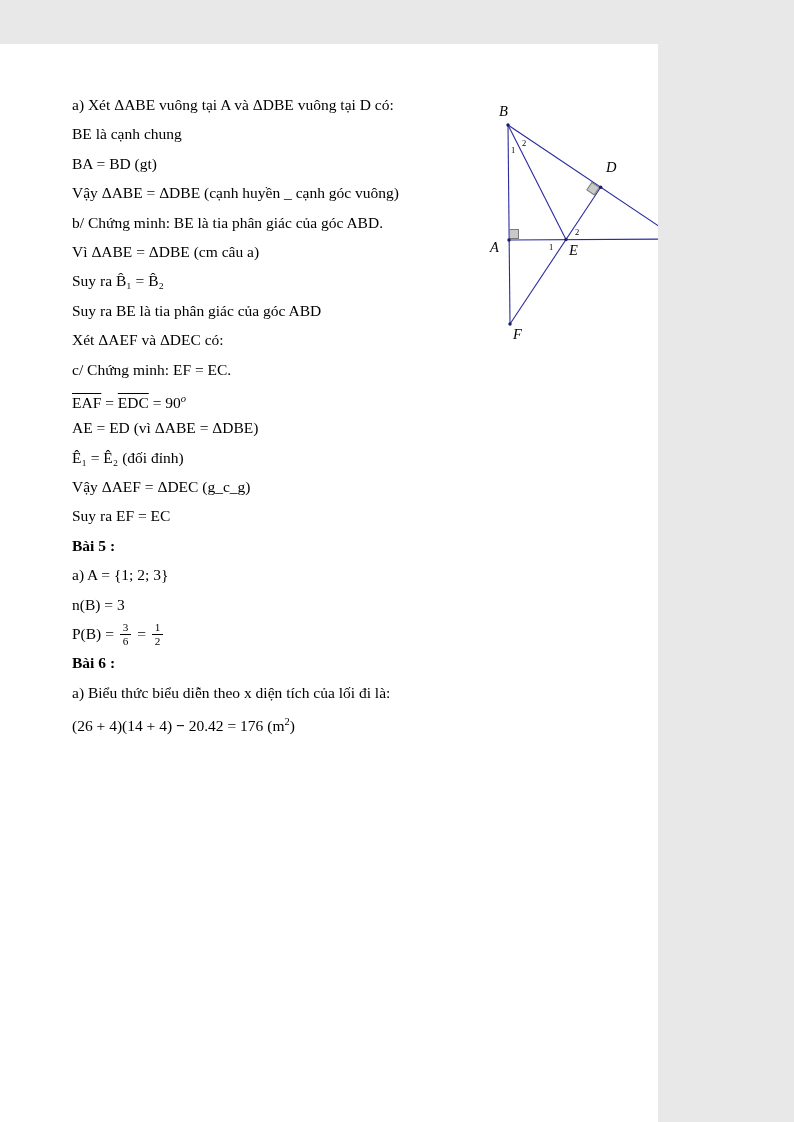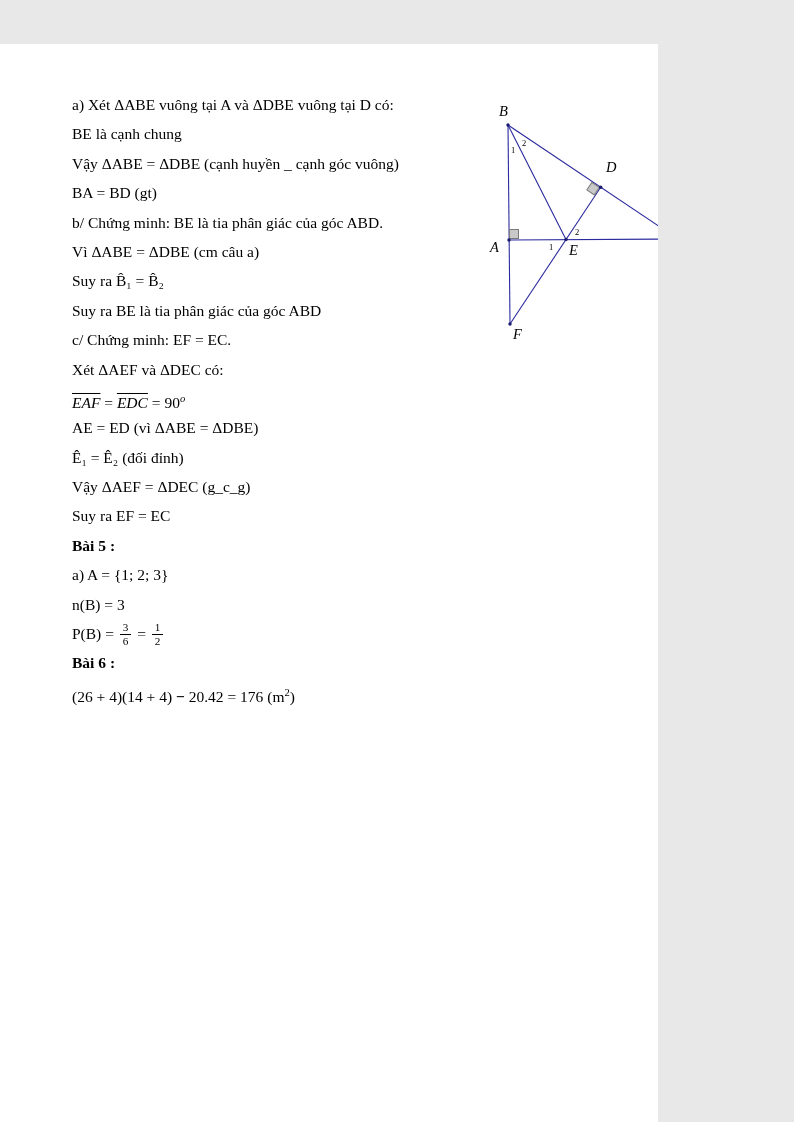--- a/index.html
+++ b/index.html
@@ -16,21 +16,21 @@
     position:absolute;
     left:72px;top:46px;
     width:470px;
     font-size:15.5px;
     line-height:29.4px;
     white-space:nowrap;
   }
   .line{height:29.4px;}
   .seg-p{font-style:normal;}
   .seg-m{}
-  .seg-mh{font-style:italic;text-decoration:overline;}
+  .seg-mh{text-decoration:overline;}
   .seg-b{font-weight:bold;}
   .seg-bu{font-weight:bold;}
   .seg-sup{vertical-align:super;font-size:0.68em;}
   .seg-supm{vertical-align:super;font-size:0.68em;font-style:italic;}
   .frac{
     display:inline-block;vertical-align:-0.5em;text-align:center;
     font-size:0.72em;line-height:1.15;margin:0 2px;
   }
   .frac .num{display:block;padding:0 3px;border-bottom:1px solid #000;}
   .frac .den{display:block;padding:0 3px;}
@@ -42,38 +42,39 @@
   .fig-angle{font-family:"Liberation Serif",serif;font-size:8.5px;fill:#000;}
 </style>
 </head>
 <body>
 
 <div class="page">
 
   <div class="solution-text">
       <div class="line"><span class="seg-p">a) Xét ΔABE vuông tại A và ΔDBE vuông tại D có:</span></div>
       <div class="line"><span class="seg-p">BE là cạnh chung</span></div>
+      <div class="line"><span class="seg-p">BA = BD (gt)</span></div>
       <div class="line"><span class="seg-p">Vậy ΔABE = ΔDBE (cạnh huyền _ cạnh góc vuông)</span></div>
-      <div class="line"><span class="seg-p">BA = BD (gt)</span></div>
       <div class="line"><span class="seg-p">b/ Chứng minh: BE là tia phân giác của góc ABD.</span></div>
       <div class="line"><span class="seg-p">Vì ΔABE = ΔDBE (cm câu a)</span></div>
       <div class="line"><span class="seg-p">Suy ra </span><span class="seg-m">B̂₁ = B̂₂</span></div>
       <div class="line"><span class="seg-p">Suy ra BE là tia phân giác của góc ABD</span></div>
+      <div class="line"><span class="seg-p">Xét ΔAEF và ΔDEC có:</span></div>
       <div class="line"><span class="seg-p">c/ Chứng minh: EF = EC.</span></div>
-      <div class="line"><span class="seg-p">Xét ΔAEF và ΔDEC có:</span></div>
       <div class="line"><span class="seg-mh">EAF</span><span class="seg-p"> = </span><span class="seg-mh">EDC</span><span class="seg-p"> = 90</span><span class="seg-supm">o</span></div>
       <div class="line"><span class="seg-m">AE = ED</span><span class="seg-p"> (vì ΔABE = ΔDBE)</span></div>
       <div class="line"><span class="seg-m">Ê₁ = Ê₂</span><span class="seg-p"> (đối đỉnh)</span></div>
       <div class="line"><span class="seg-p">Vậy ΔAEF = ΔDEC (g_c_g)</span></div>
       <div class="line"><span class="seg-p">Suy ra EF = EC</span></div>
       <div class="line"><span class="seg-bu">Bài 5 :</span></div>
       <div class="line"><span class="seg-p">a) </span><span class="seg-m">A</span><span class="seg-p"> = {1; 2; 3}</span></div>
       <div class="line"><span class="seg-p">n(B) = 3</span></div>
       <div class="line"><span class="seg-p">P(B) = </span><span class="frac"><span class="num">3</span><span class="den">6</span></span><span class="seg-p"> = </span><span class="frac"><span class="num">1</span><span class="den">2</span></span></div>
       <div class="line"><span class="seg-bu">Bài 6 :</span></div>
+      <div class="line"><span class="seg-p">a) Biểu thức biểu diễn theo </span><span class="seg-m">x</span><span class="seg-p"> diện tích của lối đi là:</span></div>
       <div class="line"><span class="seg-p">(26 + 4)(14 + 4) </span><span class="seg-b">−</span><span class="seg-p"> 20.42 = 176 (m</span><span class="seg-sup">2</span><span class="seg-p">)</span></div>
     </div>
 
   <svg class="figure" width="270" height="270" viewBox="0 0 270 270">
 
     <line class="fig-line" x1="53" y1="33" x2="55" y2="232"></line>
     <line class="fig-line" x1="53" y1="33" x2="223" y2="147"></line>
     <line class="fig-line" x1="54" y1="148" x2="223" y2="147"></line>
     <line class="fig-line" x1="53" y1="33" x2="111" y2="147.5"></line>
     <line class="fig-line" x1="55" y1="232" x2="145.7" y2="95.2"></line>

